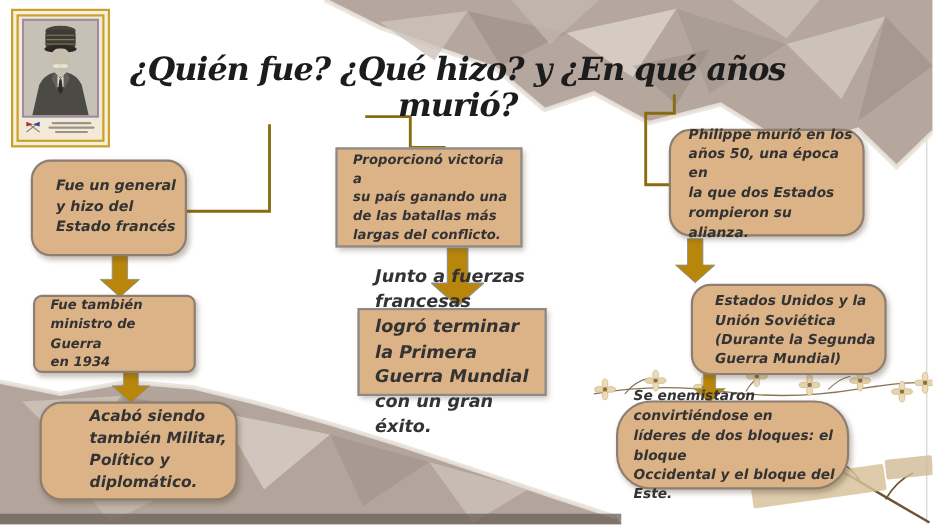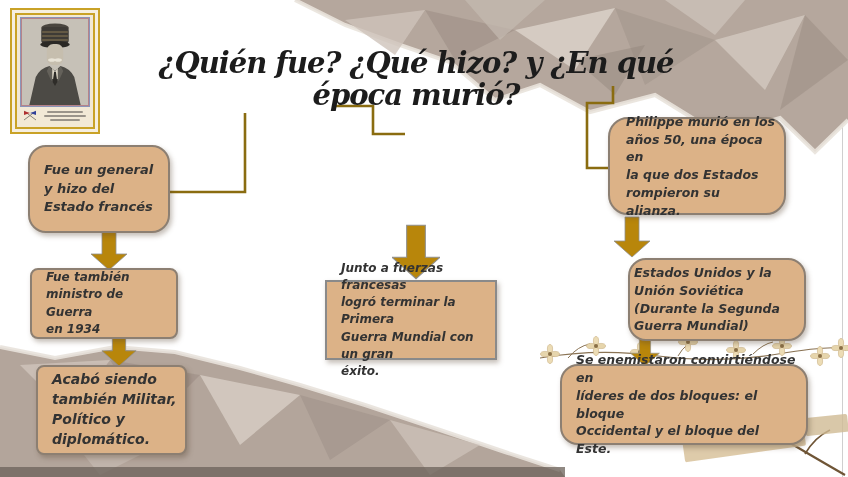--- a/index.html
+++ b/index.html
@@ -12,21 +12,21 @@
   #title{
     left:112px;top:48px;width:608px;text-align:center;z-index:6;
     font-family:"DejaVu Serif",serif;font-style:italic;font-weight:600;
     font-size:29px;color:#1c1c1c;letter-spacing:-1px;line-height:1.1;
   }
   
   .bubble{
     position:absolute;background:#dcb287;border:2px solid #8c7f72;
     border-radius:18px;box-shadow:2px 3px 5px rgba(90,70,50,.35);
     display:flex;align-items:center;box-sizing:border-box;
-    padding:6px 8px 6px 14px;z-index:5;
+    padding:6px 8px 6px 14px;z-index:5;justify-content:flex-end;
   }
   .bubble.rect{border-radius:0;border-color:#8a8a8a;}
   .bubble p{
     margin:0;white-space:pre-line;font-style:italic;font-weight:600;
     color:#333333;line-height:1.42;
   }
   
   #connectors{left:0;top:0;z-index:3;pointer-events:none;}
   .block-arrow{position:absolute;z-index:4;}
   
@@ -143,21 +143,21 @@
         </svg>
         <div class="caption-lines">
           <div class="caption-line" style="width:36px"></div>
           <div class="caption-line" style="width:42px"></div>
           <div class="caption-line" style="width:30px"></div>
         </div>
       </div>
     </div>
   </div>
 
-  <div id="title" class="abs">¿Quién fue? ¿Qué hizo? y ¿En qué época murió?</div>
+  <div id="title" class="abs">¿Quién fue? ¿Qué hizo? y ¿En qué años murió?</div>
 
   <svg id="connectors" class="abs" width="848" height="477" viewBox="0 0 848 477">
     <polyline points="170,192 245,192 245,113" fill="none" stroke="#8a6c10" stroke-width="2.6"></polyline>
     <polyline points="332,106 373,106 373,134 405,134" fill="none" stroke="#8a6c10" stroke-width="2.6"></polyline>
     <polyline points="613,86 613,103 587,103 587,168 609,168" fill="none" stroke="#8a6c10" stroke-width="2.6"></polyline>
   </svg>
 
   <svg class="block-arrow" style="left:91px;top:230px" width="36" height="40" viewBox="0 0 36 40">
     <polygon points="11,0 25,0 25,24 36,24 18,40 0,24 11,24" fill="#b8860b" stroke="#8f8f8f" stroke-width="0.8"></polygon>
   </svg>
@@ -177,45 +177,51 @@
   <div class="bubble" style="left:28px;top:145px;width:142px;height:88px">
     <p style="font-size:13px">Fue un general
 y hizo del
 Estado francés</p>
   </div>
   <div class="bubble" style="left:30px;top:268px;width:148px;height:71px;border-radius:8px">
     <p style="font-size:12px">Fue también
 ministro de Guerra
 en 1934</p>
   </div>
-  <div class="bubble" style="left:36px;top:365px;width:151px;height:90px;border-radius:8px">
+  <div class="bubble" style="left:36px;top:365px;width:180px;height:90px;border-radius:20px">
     <p style="font-size:14px">Acabó siendo
 también Militar,
 Político y
 diplomático.</p>
   </div>
 
+  <div class="bubble rect" style="left:305px;top:134px;width:170px;height:91px">
+    <p style="font-size:12px">Proporcionó victoria a
+su país ganando una
+de las batallas más
+largas del conflicto.</p>
+  </div>
   <div class="bubble rect" style="left:325px;top:280px;width:172px;height:80px">
-    <p style="font-size:12px">Junto a fuerzas francesas
+    <p style="font-size:16px">Junto a fuerzas francesas
 logró terminar la Primera
 Guerra Mundial con un gran
 éxito.</p>
   </div>
 
   <div class="bubble" style="left:608px;top:117px;width:178px;height:98px;border-radius:20px;padding-left:16px">
     <p style="font-size:12.5px">Philippe murió en los
 años 50, una época en
 la que dos Estados
 rompieron su alianza.</p>
   </div>
   <div class="bubble" style="left:628px;top:258px;width:178px;height:83px;border-radius:18px;padding-left:4px">
     <p style="font-size:12.5px"> Estados Unidos y la
 Unión Soviética
 (Durante la Segunda
 Guerra Mundial)</p>
   </div>
-  <div class="bubble" style="left:560px;top:364px;width:248px;height:81px;border-radius:18px">
+  <div class="bubble" style="left:560px;top:364px;width:212px;height:81px;border-radius:32px">
     <p style="font-size:12.5px">Se enemistaron convirtiéndose en
 líderes de dos bloques: el bloque
 Occidental y el bloque del Este.</p>
   </div>
 
 </div>
 
 </body></html>

